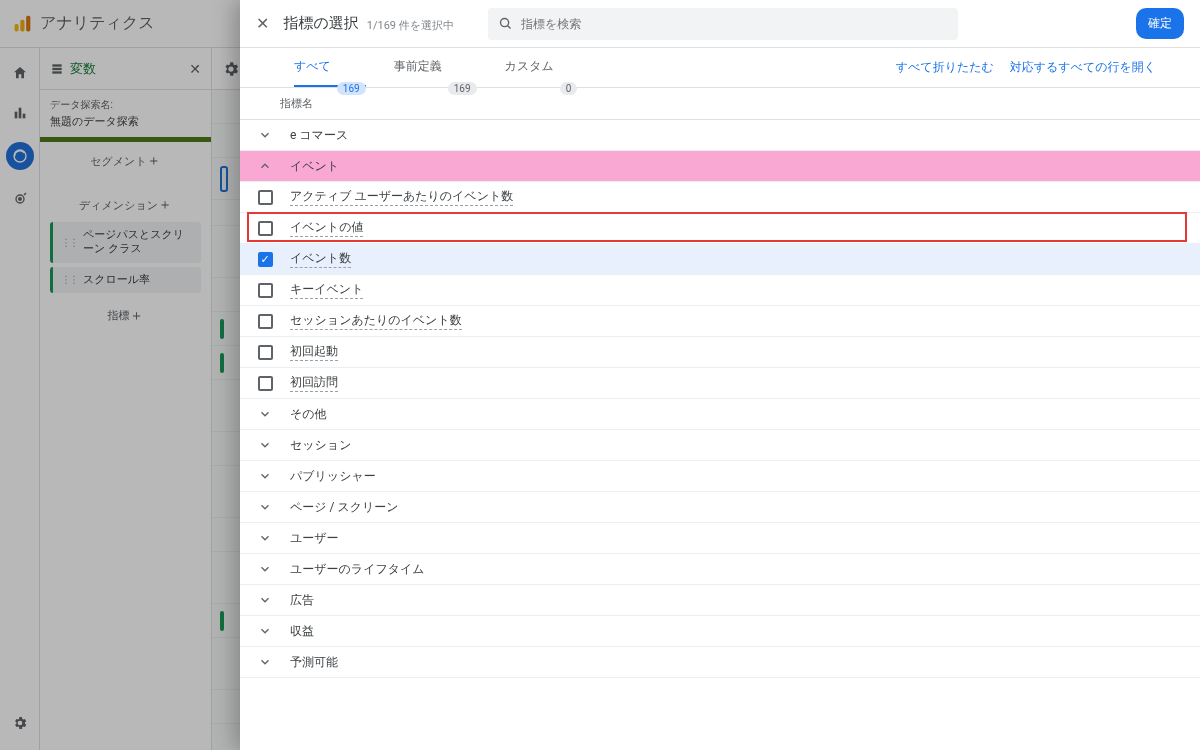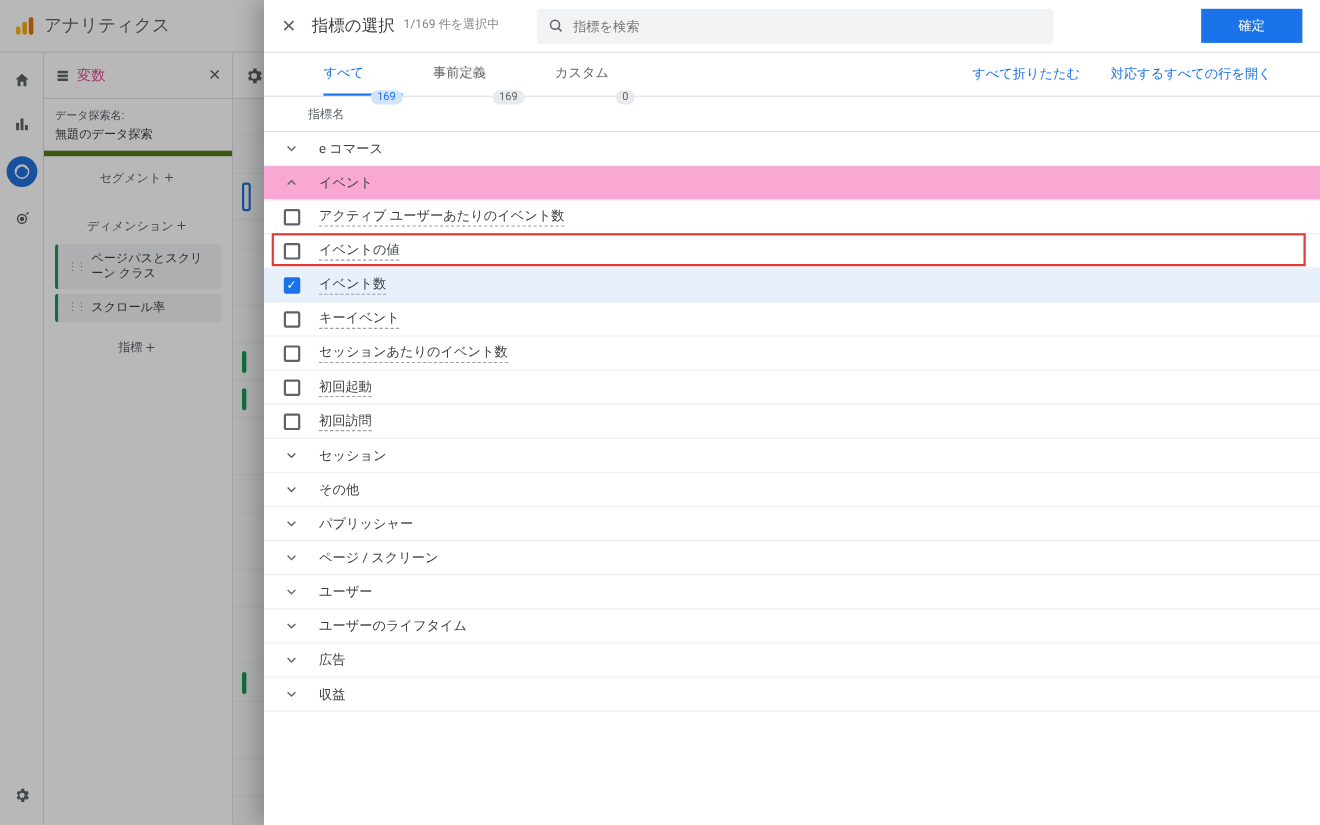--- a/index.html
+++ b/index.html
@@ -14,55 +14,55 @@
   .product-title { font-size: 16px; color: #5f6368; }
 
   .main { display: flex; height: calc(750px - 48px); }
   .leftnav { width: 40px; background: #fff; border-right: 1px solid #e0e0e0; display: flex; flex-direction: column; align-items: center; padding-top: 14px; gap: 18px; }
   .leftnav .nav-icon { width: 22px; height: 22px; display: flex; align-items: center; justify-content: center; color: #5f6368; border-radius: 50%; font-size: 14px; }
   .leftnav .nav-icon.active { background: #1a73e8; color: #fff; width: 28px; height: 28px; }
   .leftnav .bottom { margin-top: auto; margin-bottom: 16px; }
 
   .varpanel { width: 172px; background: #fff; border-right: 1px solid #e0e0e0; }
   .varpanel-header { height: 42px; display: flex; align-items: center; justify-content: space-between; padding: 0 10px; border-bottom: 1px solid #e0e0e0; }
-  .varpanel-header .title { font-size: 13px; color: #ec4899; display: flex; align-items: center; gap: 6px; }
+  .varpanel-header .title { font-size: 13px; color: #15803d; display: flex; align-items: center; gap: 6px; }
   .varpanel-header .close { color: #5f6368; font-size: 14px; }
   .var-section { padding: 8px 10px; font-size: 11px; color: #5f6368; border-bottom: 5px solid #4d7c0f; }
   .var-section .label { color: #5f6368; font-size: 10px; }
   .var-section .value { color: #3c4043; font-size: 11px; margin-top: 2px; }
   .var-subheader { display: flex; align-items: center; justify-content: center; padding: 10px 10px 4px; font-size: 11px; color: #5f6368; }
   .var-subheader .plus { color: #5f6368; font-size: 14px; }
   .dim-chip { margin: 4px 10px; padding: 6px 8px; background: #f1f3f4; border-left: 3px solid #0f9d58; border-radius: 3px; font-size: 11px; color: #3c4043; display: flex; align-items: center; gap: 6px; line-height: 1.3; }
   .dim-chip .grip { color: #9aa0a6; font-size: 10px; letter-spacing: -2px; }
 
   .canvas { flex: 1; background: #f7f8f9; position: relative; }
   .canvas-toolbar { height: 42px; display: flex; align-items: center; padding: 0 10px; border-bottom: 1px solid #e0e0e0; background: #fff; }
   .canvas-gear { color: #5f6368; font-size: 16px; }
   .stub-row { height: 34px; border-bottom: 1px solid #eee; display:flex; align-items:center; padding-left:8px; overflow:hidden;}
   .stub-green { width: 4px; height: 20px; background: #0f9d58; margin-right: 6px; border-radius:2px; }
 
   
   .modal { position: absolute; top: 0; left: 240px; right: 0; bottom: 0; background: #fff; z-index: 10; box-shadow: -6px 0 20px rgba(0,0,0,.25); display: flex; flex-direction: column; }
 
   .modal-header { height: 48px; display: flex; align-items: center; padding: 0 16px; gap: 14px; border-bottom: 1px solid #e0e0e0; }
   .modal-close { color: #5f6368; font-size: 16px; cursor: pointer; }
-  .modal-title-wrap { display:flex; align-items: flex-start; gap: 8px; }
+  .modal-title-wrap { display:flex; align-items: flex-end; gap: 8px; }
   .modal-title { font-size: 15px; color: #3c4043; }
   .modal-subtitle { font-size: 11px; color: #80868b; }
   .searchbox { flex: 0 0 auto; margin-left: 20px; width: 470px; height: 32px; background: #f1f3f4; border-radius: 4px; display: flex; align-items: center; padding: 0 10px; gap: 8px; }
   .searchbox input { border: none; background: transparent; outline: none; font-size: 12px; color: #0f766e; flex: 1; }
   .search-icon { color: #5f6368; font-size: 14px; }
-  .confirm-btn { margin-left: auto; background: #1a73e8; color: #fff; border: none; border-radius: 0; padding: 7px 34px; font-size: 12px; cursor: pointer; }
+  .confirm-btn { margin-left: auto; background: #1a73e8; color: #fff; border: none; border-radius: 10px; padding: 7px 12px; font-size: 12px; cursor: pointer; }
 
   .modal-tabs { height: 40px; display: flex; align-items: center; padding: 0 44px 0 54px; gap: 28px; border-bottom: 1px solid #e0e0e0; }
   .tab { font-size: 12px; color: #5f6368; display: flex; align-items: center; gap: 6px; height: 100%; border-bottom: 2px solid transparent; cursor: pointer; }
   .tab.active { color: #1a73e8; border-bottom-color: #1a73e8; }
   .tab .badge { background: #e8eaed; color: #5f6368; font-size: 10px; padding: 1px 6px; border-radius: 8px; margin-top: 44px; }
   .tab.active .badge { background: #d2e3fc; color: #1a73e8; }
-  .tabs-right { margin-left: auto; display: flex; gap: 28px; }
+  .tabs-right { margin-left: auto; display: flex; gap: 16px; }
   .link-action { font-size: 12px; color: #1a73e8; cursor: pointer; }
 
   .list-header { padding: 8px 0 8px 40px; font-size: 11px; color: #5f6368; border-bottom: 1px solid #e0e0e0; }
 
   .modal-body { flex: 1; overflow-y: auto; }
   .group-row, .item-row { display: flex; align-items: center; height: 31px; border-bottom: 1px solid #eceff1; padding: 0 14px; font-size: 12px; color: #3c4043; cursor: pointer; }
   .group-row .chev, .item-row .chk { width: 22px; display:flex; justify-content:center; color: #5f6368; }
   .group-row .label { margin-left: 14px; }
   .item-row .label { margin-left: 14px; border-bottom: 1px dashed #9aa0a6; }
   .group-row.expanded { background: #f9a8d4; }
@@ -304,36 +304,36 @@
           <span class="chk-box"></span>
         </span>
         <span class="label">初回訪問</span>
       </div>
       <div class="group-row">
         <span class="chev">
           <svg width="14" height="14" viewBox="0 0 24 24" fill="none" stroke="#5f6368" stroke-width="2.2">
             <polyline points="6 9 12 15 18 9"></polyline>
           </svg>
         </span>
+        <span class="label">その他</span>
+      </div>
+      <div class="group-row">
+        <span class="chev">
+          <svg width="14" height="14" viewBox="0 0 24 24" fill="none" stroke="#5f6368" stroke-width="2.2">
+            <polyline points="6 9 12 15 18 9"></polyline>
+          </svg>
+        </span>
         <span class="label">セッション</span>
       </div>
       <div class="group-row">
         <span class="chev">
           <svg width="14" height="14" viewBox="0 0 24 24" fill="none" stroke="#5f6368" stroke-width="2.2">
             <polyline points="6 9 12 15 18 9"></polyline>
           </svg>
         </span>
-        <span class="label">その他</span>
-      </div>
-      <div class="group-row">
-        <span class="chev">
-          <svg width="14" height="14" viewBox="0 0 24 24" fill="none" stroke="#5f6368" stroke-width="2.2">
-            <polyline points="6 9 12 15 18 9"></polyline>
-          </svg>
-        </span>
         <span class="label">パブリッシャー</span>
       </div>
       <div class="group-row">
         <span class="chev">
           <svg width="14" height="14" viewBox="0 0 24 24" fill="none" stroke="#5f6368" stroke-width="2.2">
             <polyline points="6 9 12 15 18 9"></polyline>
           </svg>
         </span>
         <span class="label">ページ / スクリーン</span>
       </div>
@@ -362,16 +362,24 @@
         <span class="label">広告</span>
       </div>
       <div class="group-row">
         <span class="chev">
           <svg width="14" height="14" viewBox="0 0 24 24" fill="none" stroke="#5f6368" stroke-width="2.2">
             <polyline points="6 9 12 15 18 9"></polyline>
           </svg>
         </span>
         <span class="label">収益</span>
       </div>
+      <div class="group-row">
+        <span class="chev">
+          <svg width="14" height="14" viewBox="0 0 24 24" fill="none" stroke="#5f6368" stroke-width="2.2">
+            <polyline points="6 9 12 15 18 9"></polyline>
+          </svg>
+        </span>
+        <span class="label">予測可能</span>
+      </div>
     </div>
 </div>
 
 <div class="highlight-box" style="top:212px; left:247px; width:940px; height:30px;"></div>
 
 </body></html>

